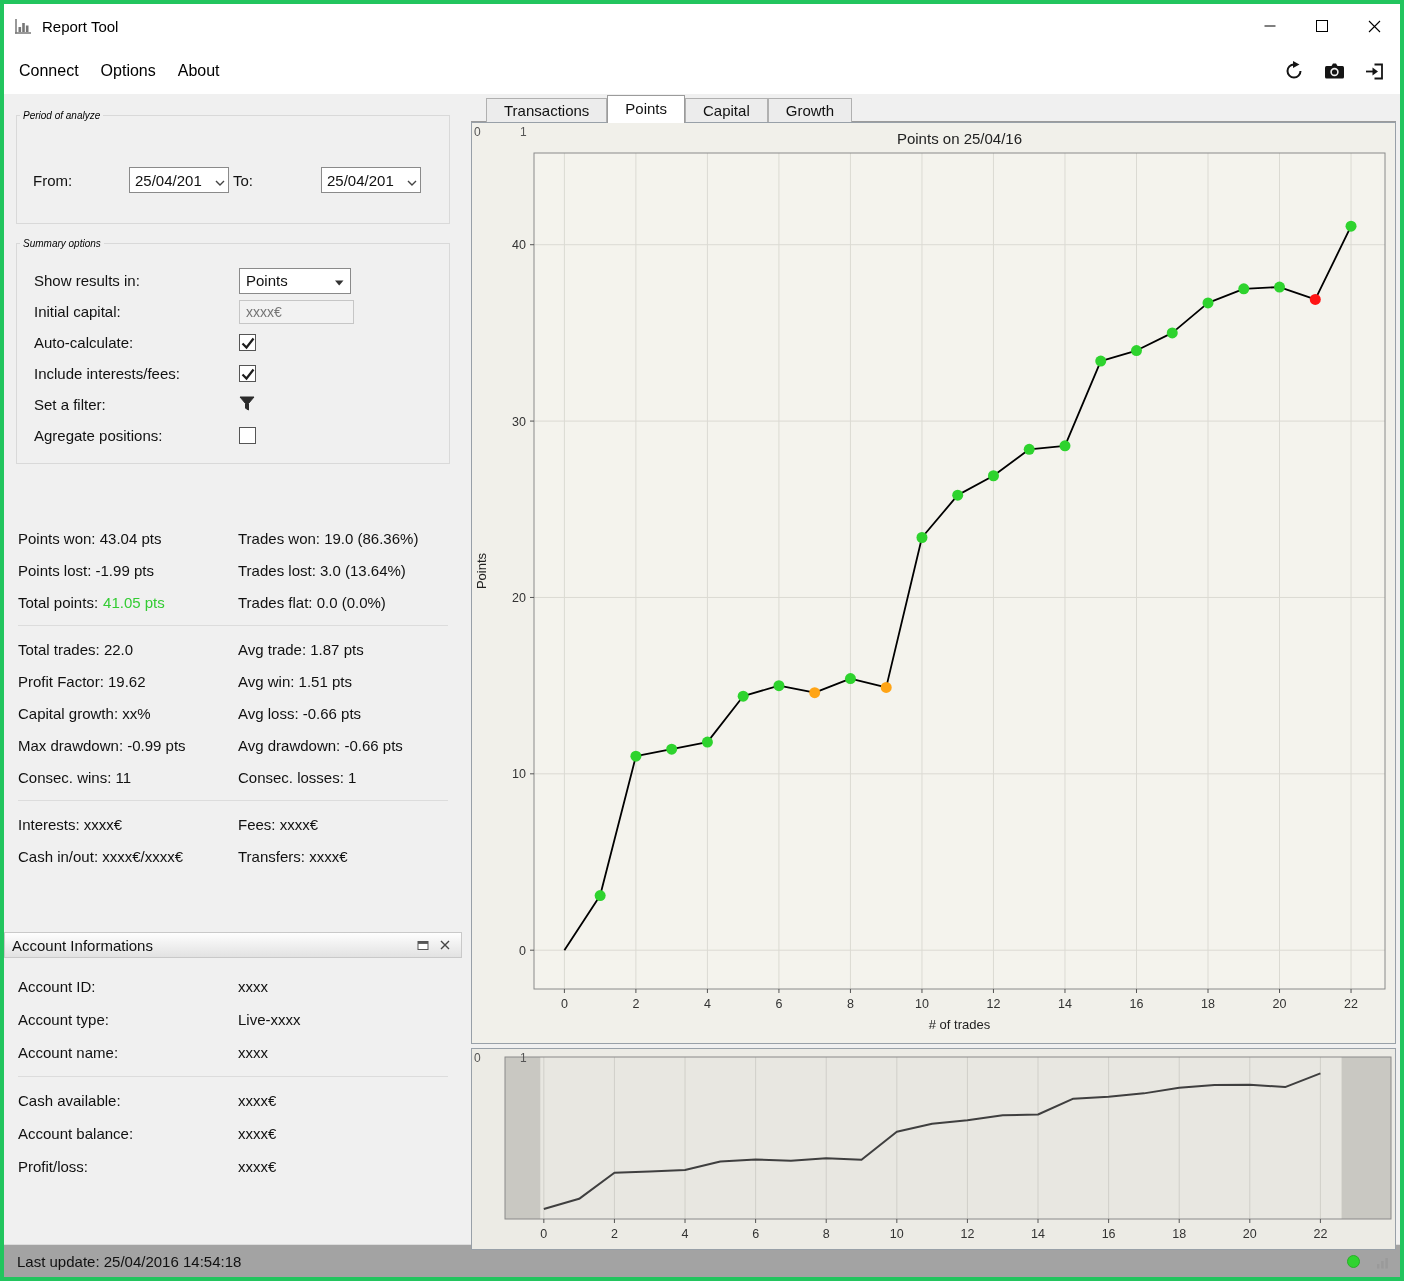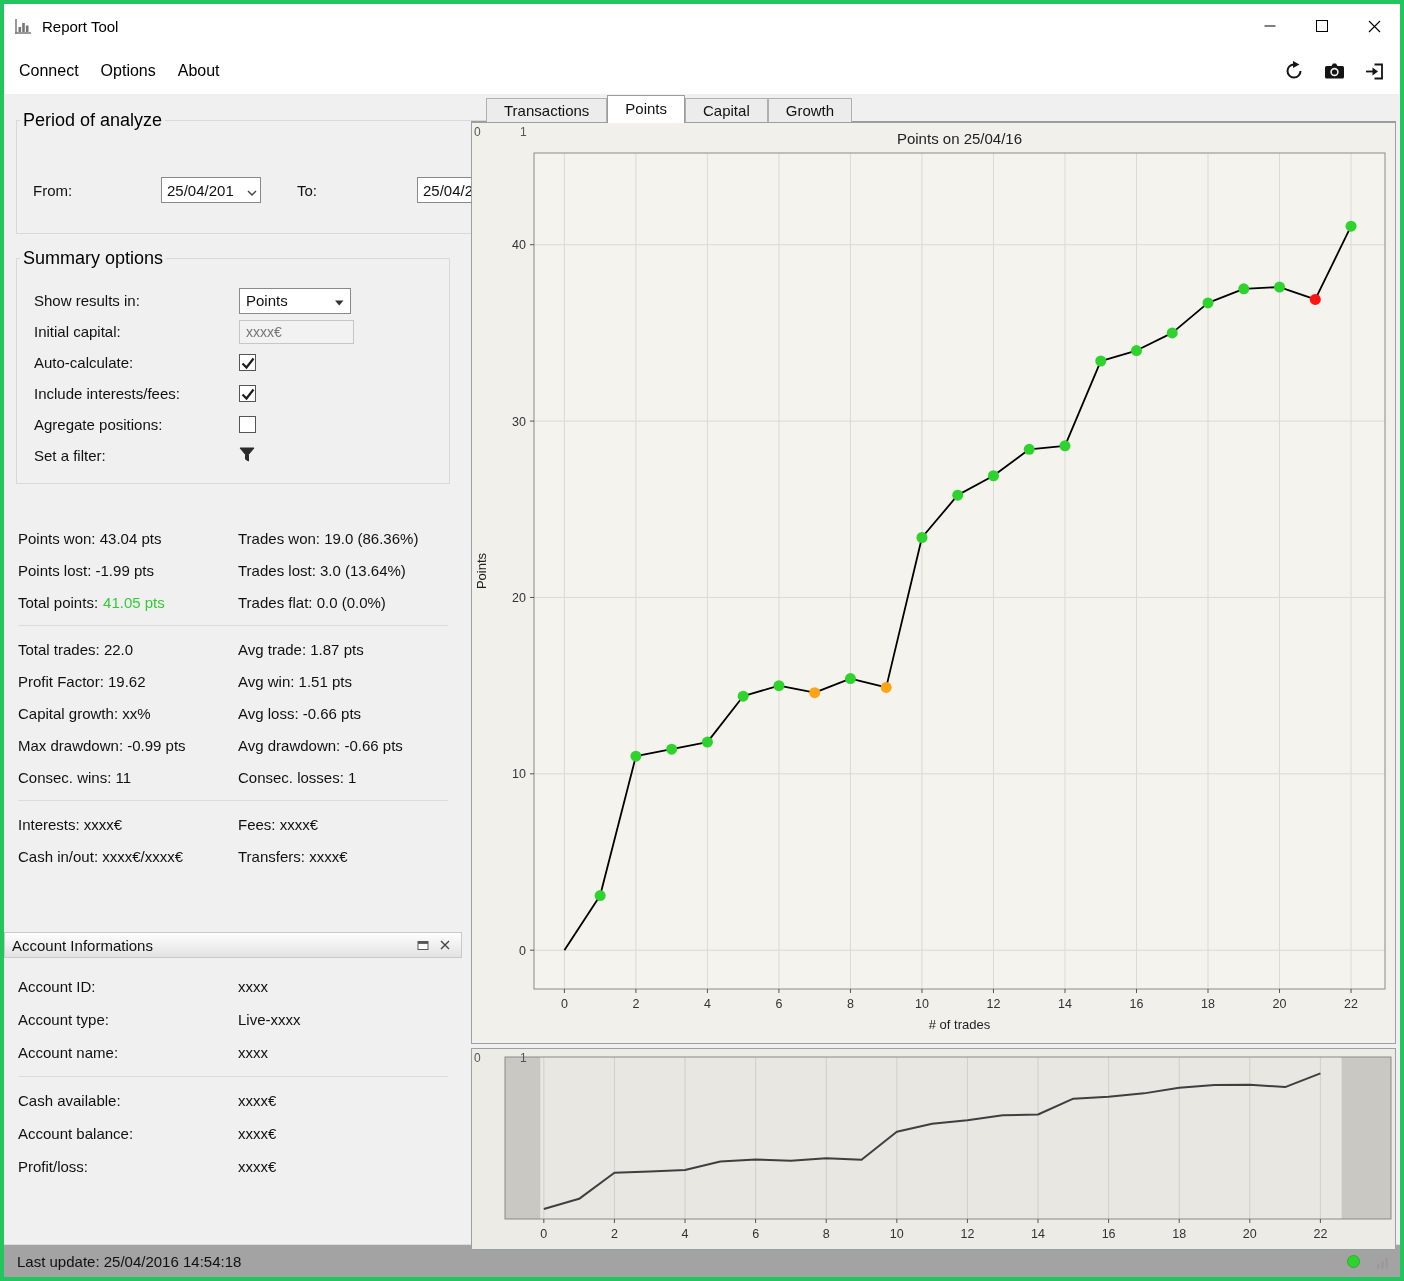--- a/index.html
+++ b/index.html
@@ -35,23 +35,23 @@
                  display:flex; align-items:center; padding:0 7px; font-size:15px; }
   .dock-header .spacer { flex:1; }
   .dock-btn { width:18px; height:18px; display:flex; align-items:center; justify-content:center; margin-left:4px; }
   .dock-body { background:#f0f0f0; }
   .body-report { height:414px; flex:none; }
   .body-summary { height:420px; flex:none; padding:10px 14px 0 14px; font-size:15px; }
   .body-account { flex:1; padding:12px 14px 0 14px; font-size:15px; }
 
   fieldset { border:1px solid #d9d9d9; margin:12px 12px 0 12px; padding:0 0 12px 0; }
   fieldset.opts { margin-top:14px; }
-  legend { font-size:18px; padding:0 3px; margin-left:3px; color:#000; }
-
-  .period-row { display:flex; align-items:center; margin:46px 14px 18px 16px; font-size:15px;gap:32px; }
+  legend { font-size:10px; padding:0 3px; margin-left:3px; color:#000;font-style:italic; }
+
+  .period-row { display:flex; align-items:center; margin:46px 14px 18px 16px; font-size:15px; }
   .p-label-from { width:96px; }
   .p-label-to { width:92px; padding-left:4px; }
 
   .combo { width:100px; height:26px; background:#fff; border:1px solid #8a8a8a; display:flex; align-items:center;
            font-size:15px; padding:0 3px 0 5px; }
   .combo .val { flex:1; overflow:hidden; white-space:nowrap; }
 
   .opt-rows { padding-top:16px; }
   .opt-row { display:flex; align-items:center; height:31px; padding-left:17px; font-size:15px; }
   .opt-label { width:205px; }
@@ -209,30 +209,30 @@
             </div>
             <div class="opt-row">
               <span class="opt-label">Include interests/fees:</span>
               <span class="cb">
                 <svg width="14" height="14" viewBox="0 0 14 14">
                     <polyline points="1.5,7.5 5.5,11.5 12.5,2.5" fill="none" stroke="#1c1c1c" stroke-width="2.2"></polyline>
                   </svg>
               </span>
             </div>
             <div class="opt-row">
-              <span class="opt-label">Agregate positions:</span>
-              <span class="cb"></span>
-            </div>
-            <div class="opt-row">
               <span class="opt-label">Set a filter:</span>
               <span>
                 <svg width="16" height="15" viewBox="0 0 16 15">
                   <polygon points="1,1 15,1 9.5,7.5 9.5,14 6.5,12.2 6.5,7.5" fill="#2b2b2b" stroke="#2b2b2b" stroke-linejoin="round"></polygon>
                 </svg>
               </span>
+            </div>
+            <div class="opt-row">
+              <span class="opt-label">Agregate positions:</span>
+              <span class="cb"></span>
             </div>
           </div>
         </fieldset>
       </div>
 
       <div class="dock-body body-summary">
         <div class="sum-grid">
           <div>Points won: 43.04 pts</div>
           <div>Trades won: 19.0 (86.36%)</div>
           <div>Points lost: -1.99 pts</div>

